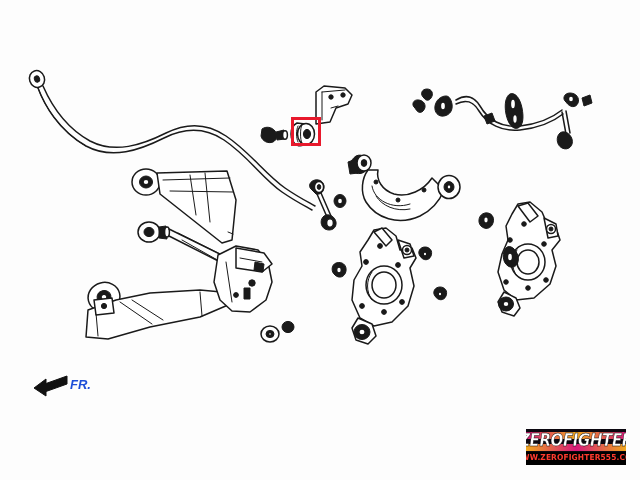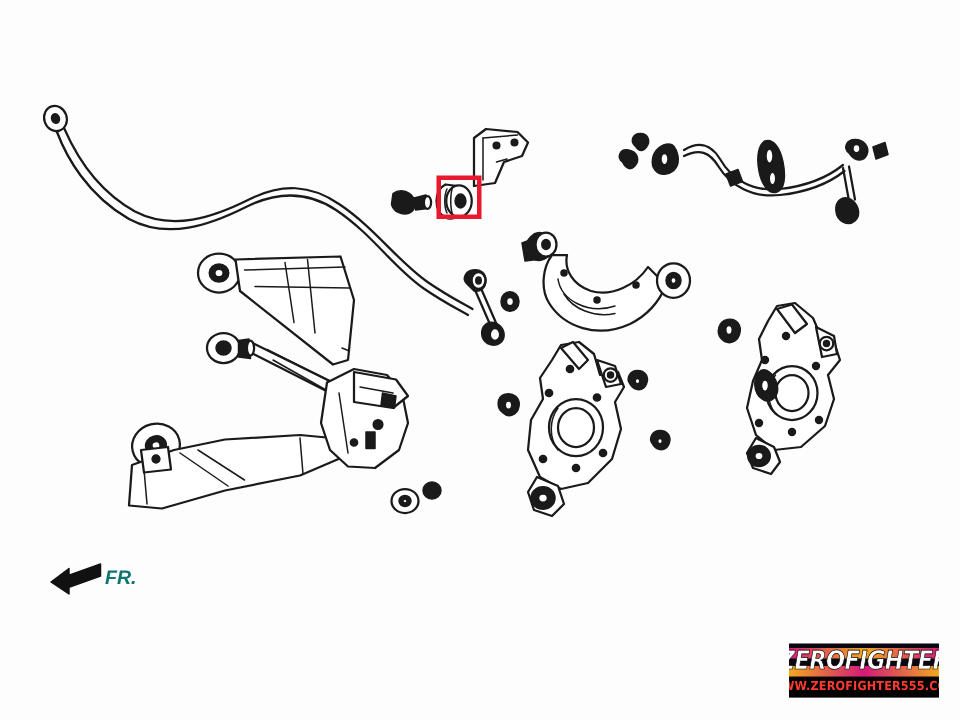--- a/index.html
+++ b/index.html
@@ -377,21 +377,21 @@
     </g>
 
   </svg>
 
   <div id="highlight-box" style="left: 291px; top: 117px; width: 30px; height: 29px; border-color: rgb(232, 25, 44); border-width: 3px;"></div>
 
   <div id="fr-marker" style="left: 33px; top: 374px;">
     <svg width="36" height="24" viewBox="0 0 36 24" xmlns="http://www.w3.org/2000/svg">
       <path d="M1,14 L13,5 L13,9.5 L34,2 L34,10 L13,17.5 L13,22 Z" fill="#111111" stroke="#111111" stroke-width="1" stroke-linejoin="round"></path>
     </svg>
-    <span class="fr-label" style="color: #0f766e;">FR.</span>
+    <span class="fr-label" style="color: #1d4ed8;">FR.</span>
   </div>
 
   <div id="brand-badge" style="left: 526px; top: 429px; width: 100px; height: 36px; background: rgb(11, 7, 16);">
     <div class="brand-wordmark">
       <div class="wm-streak s1" style="background: linear-gradient(90deg, rgb(213, 26, 122), rgb(240, 168, 30), rgb(213, 26, 122));"></div>
       <div class="wm-streak s2" style="background: linear-gradient(90deg, rgb(240, 168, 30), rgb(213, 26, 122), rgb(240, 168, 30));"></div>
       <span class="wm-text">ZEROFIGHTER</span>
     </div>
     <div class="brand-url">
       <span class="url-text" style="color: rgb(255, 59, 47);">WWW.ZEROFIGHTER555.COM</span>

